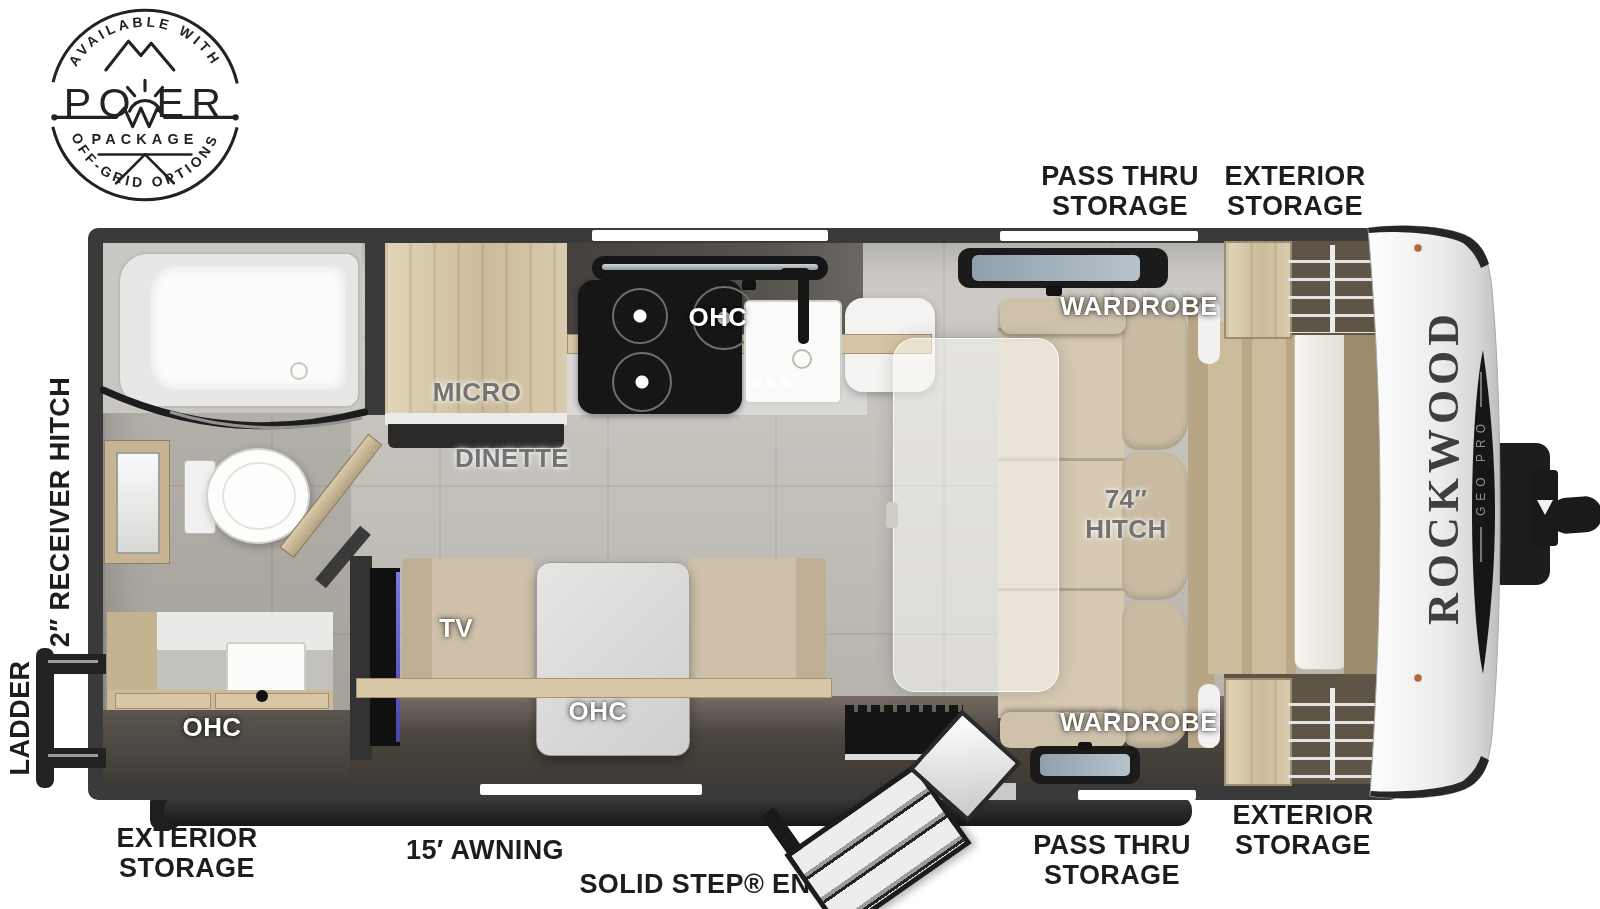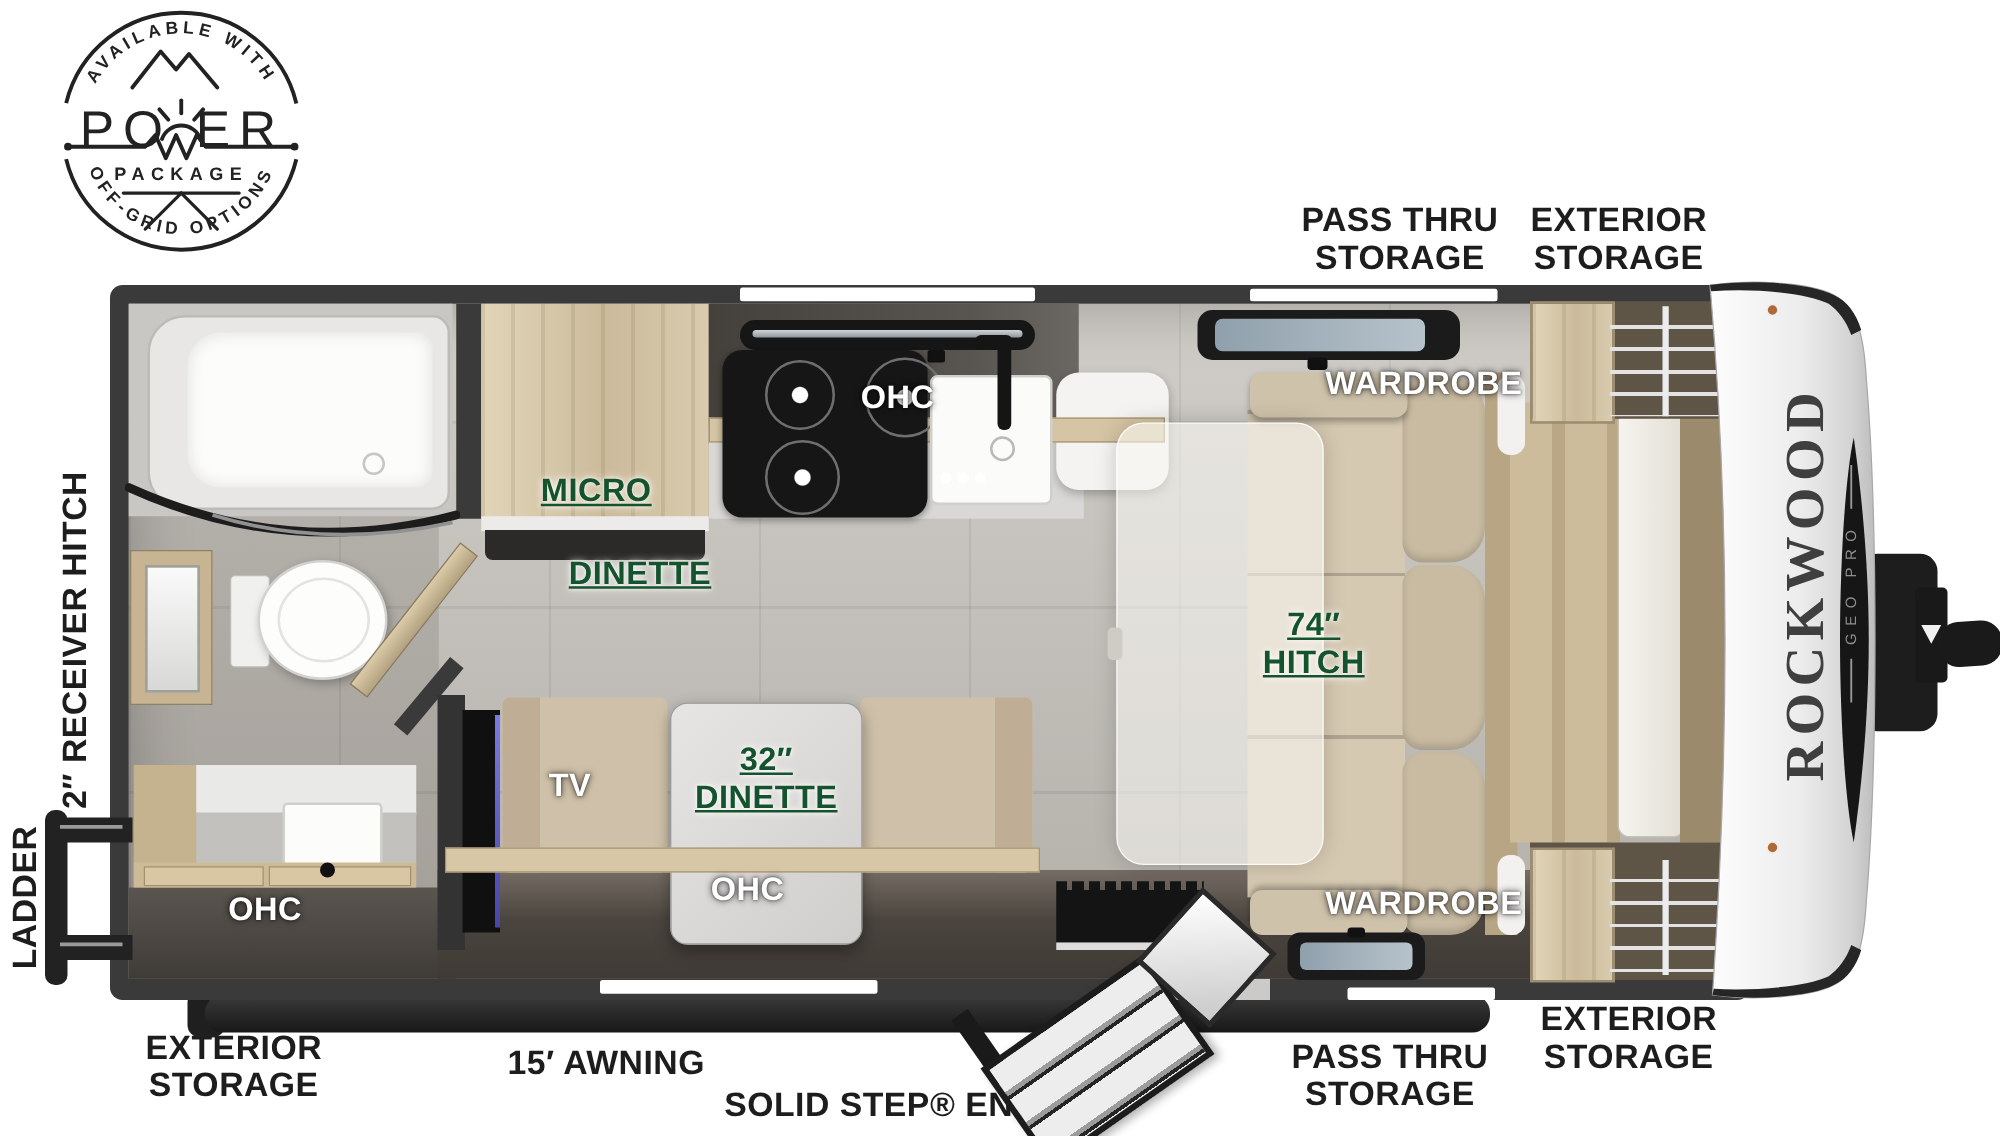--- a/index.html
+++ b/index.html
@@ -16,21 +16,21 @@
     font-size:27px;line-height:30px;
   }
   .rot{transform:translate(-50%,-50%) rotate(-90deg);}
   
   .wlbl,.dlbl{
     position:absolute;transform:translate(-50%,-50%);
     text-align:center;white-space:nowrap;font-weight:800;
     font-size:26px;line-height:30px;letter-spacing:.4px;z-index:12;
   }
   .wlbl{color:#ffffff;text-shadow:0 0 6px rgba(0,0,0,.75),0 0 2px rgba(0,0,0,.6);}
-  .dlbl{color:#14532d;text-shadow:0 0 7px rgba(255,255,255,.95),0 0 3px rgba(255,255,255,.85);text-decoration:underline;}
+  .dlbl{color:#737373;text-shadow:0 0 7px rgba(255,255,255,.95),0 0 3px rgba(255,255,255,.85);}
   .blk span{display:block;}
   
   #shell{left:88px;top:228px;width:1312px;height:572px;background:#3a3a3a;border-radius:10px;z-index:2;}
   #floor{
     left:103px;top:243px;width:1282px;height:540px;z-index:3;
     background-color:#c6c3bc;
     background-image:
       linear-gradient(rgba(255,255,255,.18),rgba(0,0,0,.10)),
       repeating-linear-gradient(0deg,rgba(0,0,0,.07) 0 2px,transparent 2px 148px),
       repeating-linear-gradient(90deg,rgba(0,0,0,.07) 0 2px,transparent 2px 168px);
@@ -265,24 +265,20 @@
 
   <div class="abs" style="left:778px;top:806px;width:16px;height:64px;background:#1a1a1a;transform:rotate(-35deg);z-index:7"></div>
   <div class="abs" style="left:798px;top:800px;width:150px;height:88px;border:5px solid #1c1c1c;background:repeating-linear-gradient(180deg,#ededed 0 22px,#9c9c9c 22px 26px,#252525 26px 29px);transform:rotate(-35deg);box-shadow:3px 4px 8px rgba(0,0,0,.3);z-index:7"></div>
 
   <div class="dlbl" style="left:477px;top:392px"><span>MICRO</span></div>
   <div class="dlbl" style="left:512px;top:458px"><span>DINETTE</span></div>
   <div class="wlbl" style="left:718px;top:317px"><span>OHC</span></div>
   <div class="wlbl" style="left:212px;top:727px"><span>OHC</span></div>
   <div class="wlbl" style="left:598px;top:711px"><span>OHC</span></div>
   <div class="wlbl" style="left:456px;top:628px"><span>TV</span></div>
-  <div class="dlbl blk" style="left:613px;top:622px">
-    <span>32″</span>
-    <span>DINETTE</span>
-  </div>
-  <div class="dlbl blk" style="left:1051px;top:514px">
+  <div class="dlbl blk" style="left:1126px;top:514px">
     <span>74″</span>
     <span>HITCH</span>
   </div>
   <div class="wlbl" style="left:1139px;top:306px"><span>WARDROBE</span></div>
   <div class="wlbl" style="left:1139px;top:722px"><span>WARDROBE</span></div>
 
 </div>
 
 </body></html>

